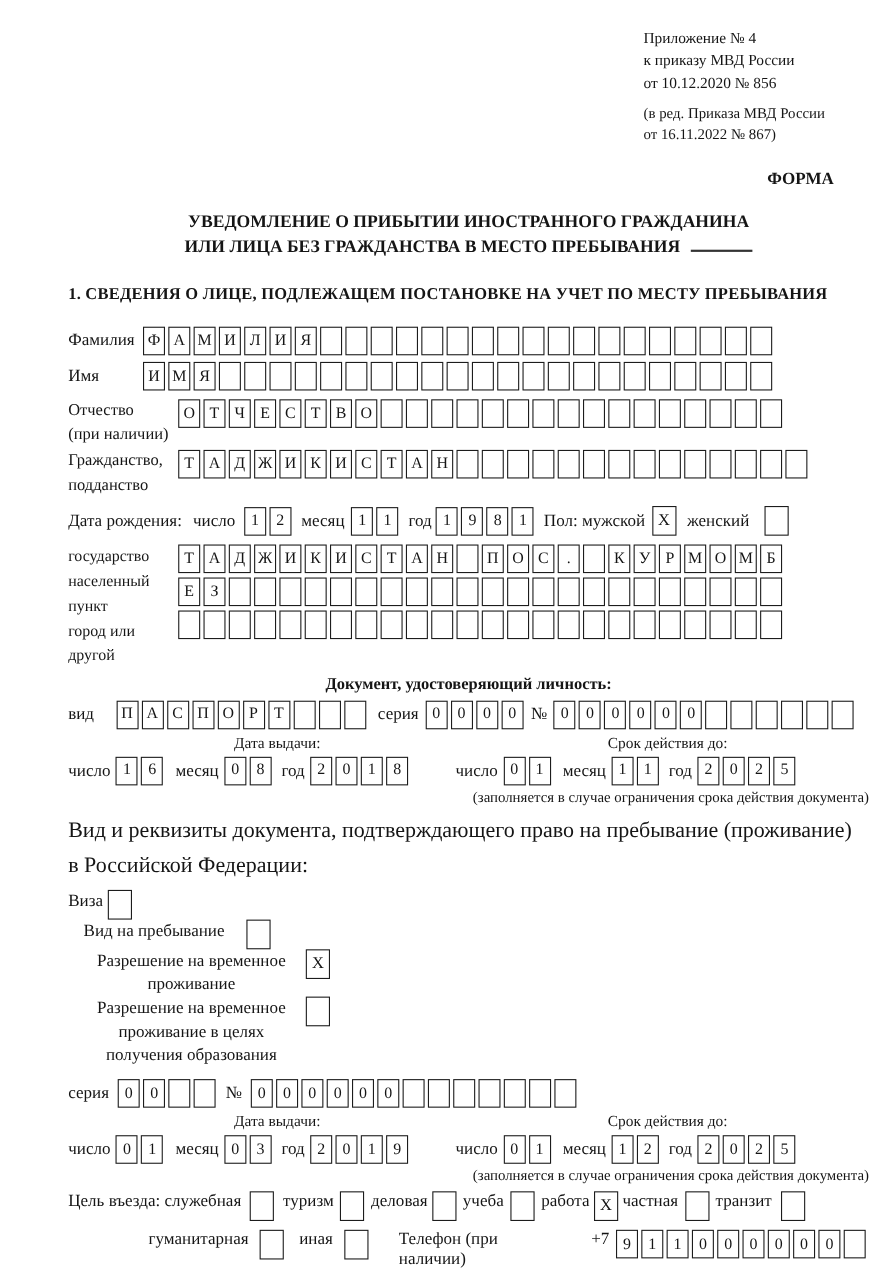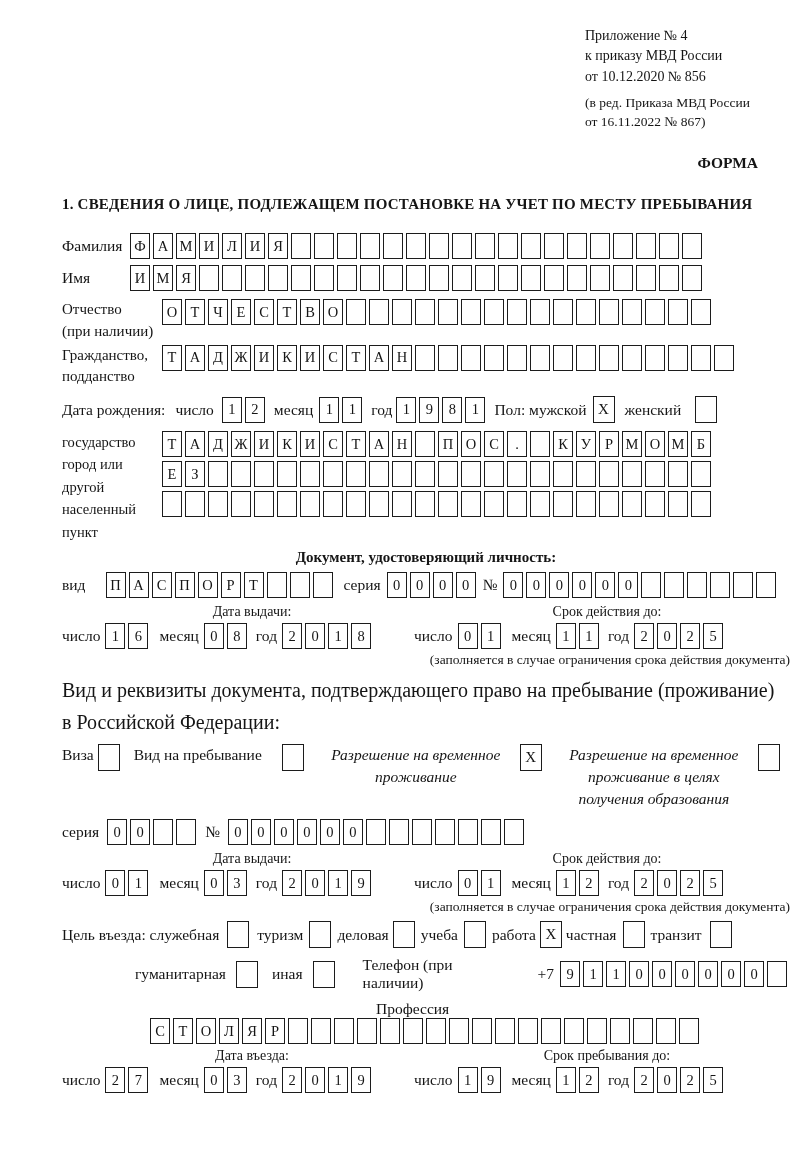--- a/index.html
+++ b/index.html
@@ -31,42 +31,46 @@
   .boxrows .cells{margin-bottom:4px;}
   .doc-heading{text-align:center;font-weight:bold;font-size:15px;margin:6px 0 6px 0;}
   .date-heads{display:flex;font-size:14px;margin-top:4px;}
   .date-heads .h-left{width:380px;text-align:center;}
   .date-heads .h-right{width:330px;text-align:center;}
   .date-duo{display:flex;align-items:center;margin-top:3px;font-size:15.5px;}
   .date-group{display:flex;align-items:center;}
   .date-group .cells{margin-left:5px;}
   .footnote{font-size:13.5px;text-align:right;margin-top:3px;margin-bottom:6px;}
   .intro{font-size:20px;line-height:1.6;}
-  .opts{display:flex;align-items:flex-start;margin-top:6px;margin-bottom:10px;font-size:15.5px;}
+  .opts{display:flex;align-items:flex-start;margin-top:6px;margin-bottom:10px;font-size:15.5px;flex-direction:column;}
   .opt{display:flex;align-items:flex-start;}
   .opt .opt-label{line-height:1.4;}
   .opt .center{text-align:center;}
-  .wrap190{width:196px;font-style:italic;}
-  .purpose-line{display:flex;align-items:center;font-size:15.5px;margin-bottom:8px;flex-wrap:nowrap;}
+  .wrap190{width:196px;}
+  .purpose-line{display:flex;align-items:flex-start;font-size:15.5px;margin-bottom:8px;flex-wrap:nowrap;}
 </style>
 </head>
 <body>
 
 <div class="page">
 
   <div class="hdr">
     <div>Приложение № 4</div>
     <div>к приказу МВД России</div>
     <div>от 10.12.2020 № 856</div>
     <div class="hdr-sub first">(в ред. Приказа МВД России</div>
     <div class="hdr-sub">от 16.11.2022 № 867)</div>
   </div>
 
   <div class="forma">ФОРМА</div>
 
+  <div class="title">
+    <div>УВЕДОМЛЕНИЕ О ПРИБЫТИИ ИНОСТРАННОГО ГРАЖДАНИНА</div>
+    <div><span>ИЛИ ЛИЦА БЕЗ ГРАЖДАНСТВА В МЕСТО ПРЕБЫВАНИЯ</span><span class="blank-line"></span></div>
+  </div>
 
   <div class="sec1">1. СВЕДЕНИЯ О ЛИЦЕ, ПОДЛЕЖАЩЕМ ПОСТАНОВКЕ НА УЧЕТ ПО МЕСТУ ПРЕБЫВАНИЯ</div>
 
   <div class="row">
     <div class="lbl w68">Фамилия</div>
     <div class="cells">
         <span class="cell">Ф</span>
         <span class="cell">А</span>
         <span class="cell">М</span>
         <span class="cell">И</span>
@@ -213,22 +217,22 @@
       </span>
     <span class="gap6">Пол: мужской</span>
     <span class="checkbox gap6">X</span>
     <span class="gap10">женский</span>
     <span class="checkbox gap14"></span>
   </div>
 
   <div class="stack">
     <div class="labels">
       <div>государство</div>
+      <div>населенный пункт</div>
       <div>город или другой</div>
-      <div>населенный пункт</div>
     </div>
     <div class="boxrows">
       <div class="cells">
           <span class="cell">Т</span>
           <span class="cell">А</span>
           <span class="cell">Д</span>
           <span class="cell">Ж</span>
           <span class="cell">И</span>
           <span class="cell">К</span>
           <span class="cell">И</span>

